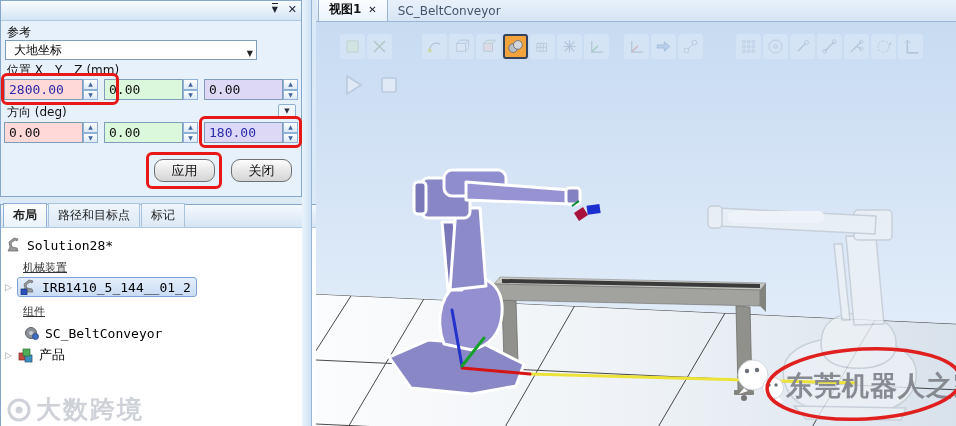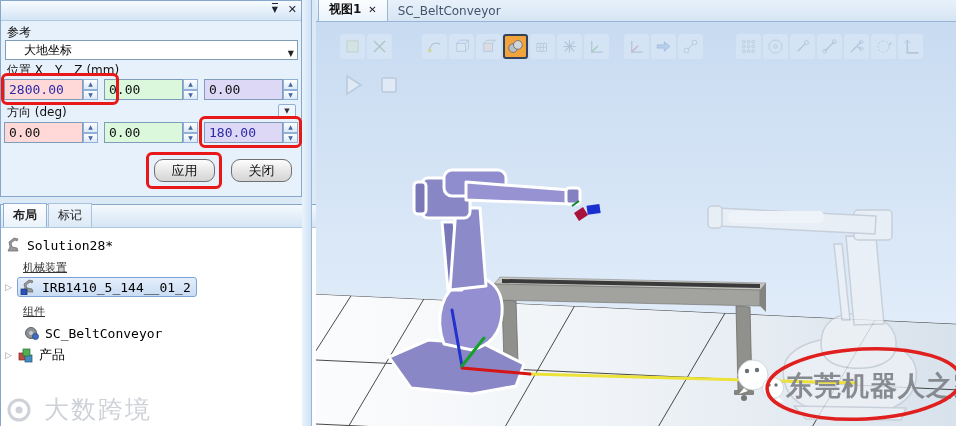--- a/index.html
+++ b/index.html
@@ -15,22 +15,22 @@
   #tree-panel { left:0; top:204px; width:351px; height:228px; background:#fff; }
 
   .titlebar { position:relative; height:20px;
     background:linear-gradient(#f7fbfe,#d4e5f5); border-bottom:1px solid #aec8e2;
     font-size:12px; font-weight:bold; color:#1b2430; line-height:20px; padding-left:6px; }
   .win-btns { position:absolute; right:4px; top:2px; display:flex; gap:10px; }
   .dock-btn { font-size:8px; color:#223; border-top:1.5px solid #223; line-height:10px; padding-top:1px; cursor:default; }
   .close-btn { font-size:11px; font-weight:bold; color:#223; line-height:14px; cursor:default; }
 
   .lbl { position:absolute; left:6px; font-size:12px; color:#111; }
-  #ref-select { position:absolute; left:4px; top:39px; width:293px; height:20px;
-    background:#fff; border:1px solid #7f9db9; font-size:12px; line-height:18px; padding-left:18px; }
+  #ref-select { position:absolute; left:4px; top:39px; width:252px; height:20px;
+    background:#fff; border:1px solid #7f9db9; font-size:12px; line-height:18px; padding-left:8px; }
   #ref-select .dd-arrow { position:absolute; right:3px; top:4px; font-size:8px; color:#222; }
 
   .frow { position:absolute; left:3px; right:3px; display:flex; gap:6px; height:21px; }
   .fgroup { flex:1; display:flex; }
   .nfield { flex:1; border:1px solid #7f9db9; font-family:"DejaVu Sans Mono", monospace;
     font-size:13px; line-height:19px; padding-left:4px; color:#111; }
   .bg-x { background:#ffd8d8; } .bg-y { background:#dcf8dc; } .bg-z { background:#dcd8f6; }
   .blue-val { color:#2a2aa8; }
   .spin { width:15px; display:flex; flex-direction:column; }
   .spin div { flex:1; border:1px solid #8fb0d8; background:linear-gradient(#fdfeff,#dde9f5);
@@ -54,22 +54,22 @@
   .tab.active { font-weight:bold; background:linear-gradient(#fdfeff,#eaf2fb); border-color:#8fb0d8; }
 
   .trow { position:absolute; left:0; height:20px; display:flex; align-items:center; font-size:13px; }
   .mono { font-family:"DejaVu Sans Mono", monospace; }
   .cat { color:#333; text-decoration:underline; font-size:11px; }
   .exp { font-size:9px; color:#9a9a9a; width:12px; }
   .ticon { width:18px; height:16px; margin-right:4px; }
   .sel-pill { display:flex; align-items:center; padding:1px 5px 1px 2px;
     background:linear-gradient(#e4eefb,#c9dcf3); border:1px solid #7da2d4; border-radius:3px; }
 
-  #watermark { position:absolute; left:5px; bottom:5px; display:flex; align-items:center; gap:12px;
-    color:rgba(203,208,214,0.95); font-weight:normal; font-size:25px; letter-spacing:2px; }
+  #watermark { position:absolute; left:5px; bottom:5px; display:flex; align-items:center; gap:4px;
+    color:rgba(203,208,214,0.95); font-weight:bold; font-size:25px; letter-spacing:2px; }
 
   
   #divider { position:absolute; left:302px; top:0; width:10px; height:426px;
     background:linear-gradient(90deg,#eaf3fc,#cfe2f4); border-right:1px solid #9ab6d6; }
 
   
   #viewport { position:absolute; left:316px; top:0; width:644px; height:426px; }
   #vtabbar { position:relative; height:22px; background:linear-gradient(#e8f1fa,#d6e5f4);
     border-bottom:1px solid #9ab6d6; display:flex; align-items:flex-end; padding-left:2px; }
   .vtab { font-size:12px; padding:3px 10px; color:#44536a; }
@@ -166,20 +166,21 @@
       <div class="btn" style="left:230px; top:158px;">关闭</div>
 
       <div class="red-box" style="left:0; top:72px; width:118px; height:32px;"></div>
       <div class="red-box" style="left:198px; top:115px; width:103px; height:32px;"></div>
       <div class="red-box" style="left:145px; top:151px; width:76px; height:37px;"></div>
     </div>
 
     <div class="panel" id="tree-panel">
       <div class="tabbar">
         <span class="tab active">布局</span>
+        <span class="tab">路径和目标点</span>
         <span class="tab">标记</span>
         <span class="win-btns" style="top:5px;">
           <span class="dock-btn">▼</span>
           <span class="close-btn">✕</span>
         </span>
       </div>
 
       <div class="trow" style="top:30px; left:4px;">
         <svg class="ticon" viewBox="0 0 18 16">
           <path d="M3,14 L13,14 L12,11 L7,10 L6,6 L10,3 L12,4 L13,2 L9,1 L4,5 L5,10 Z" fill="#9a9a9a" stroke="#666" stroke-width="0.7"></path>

